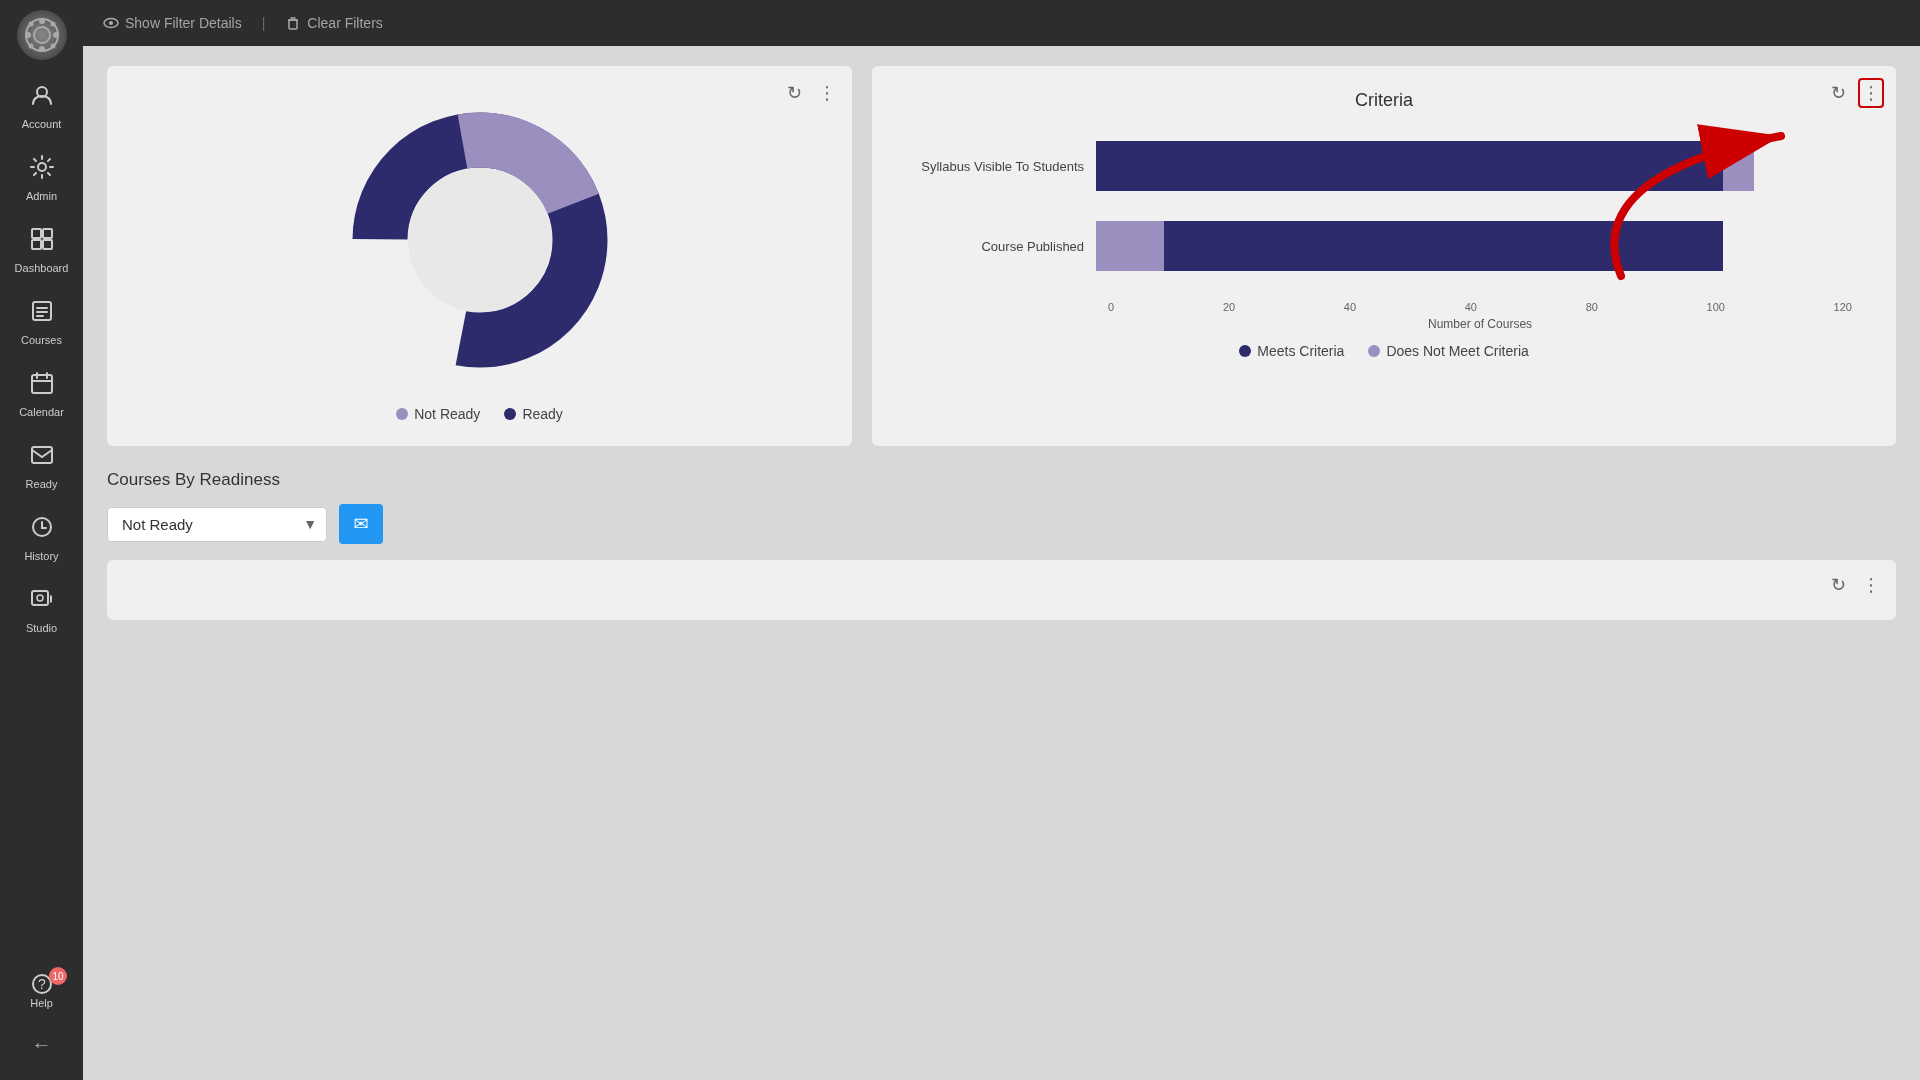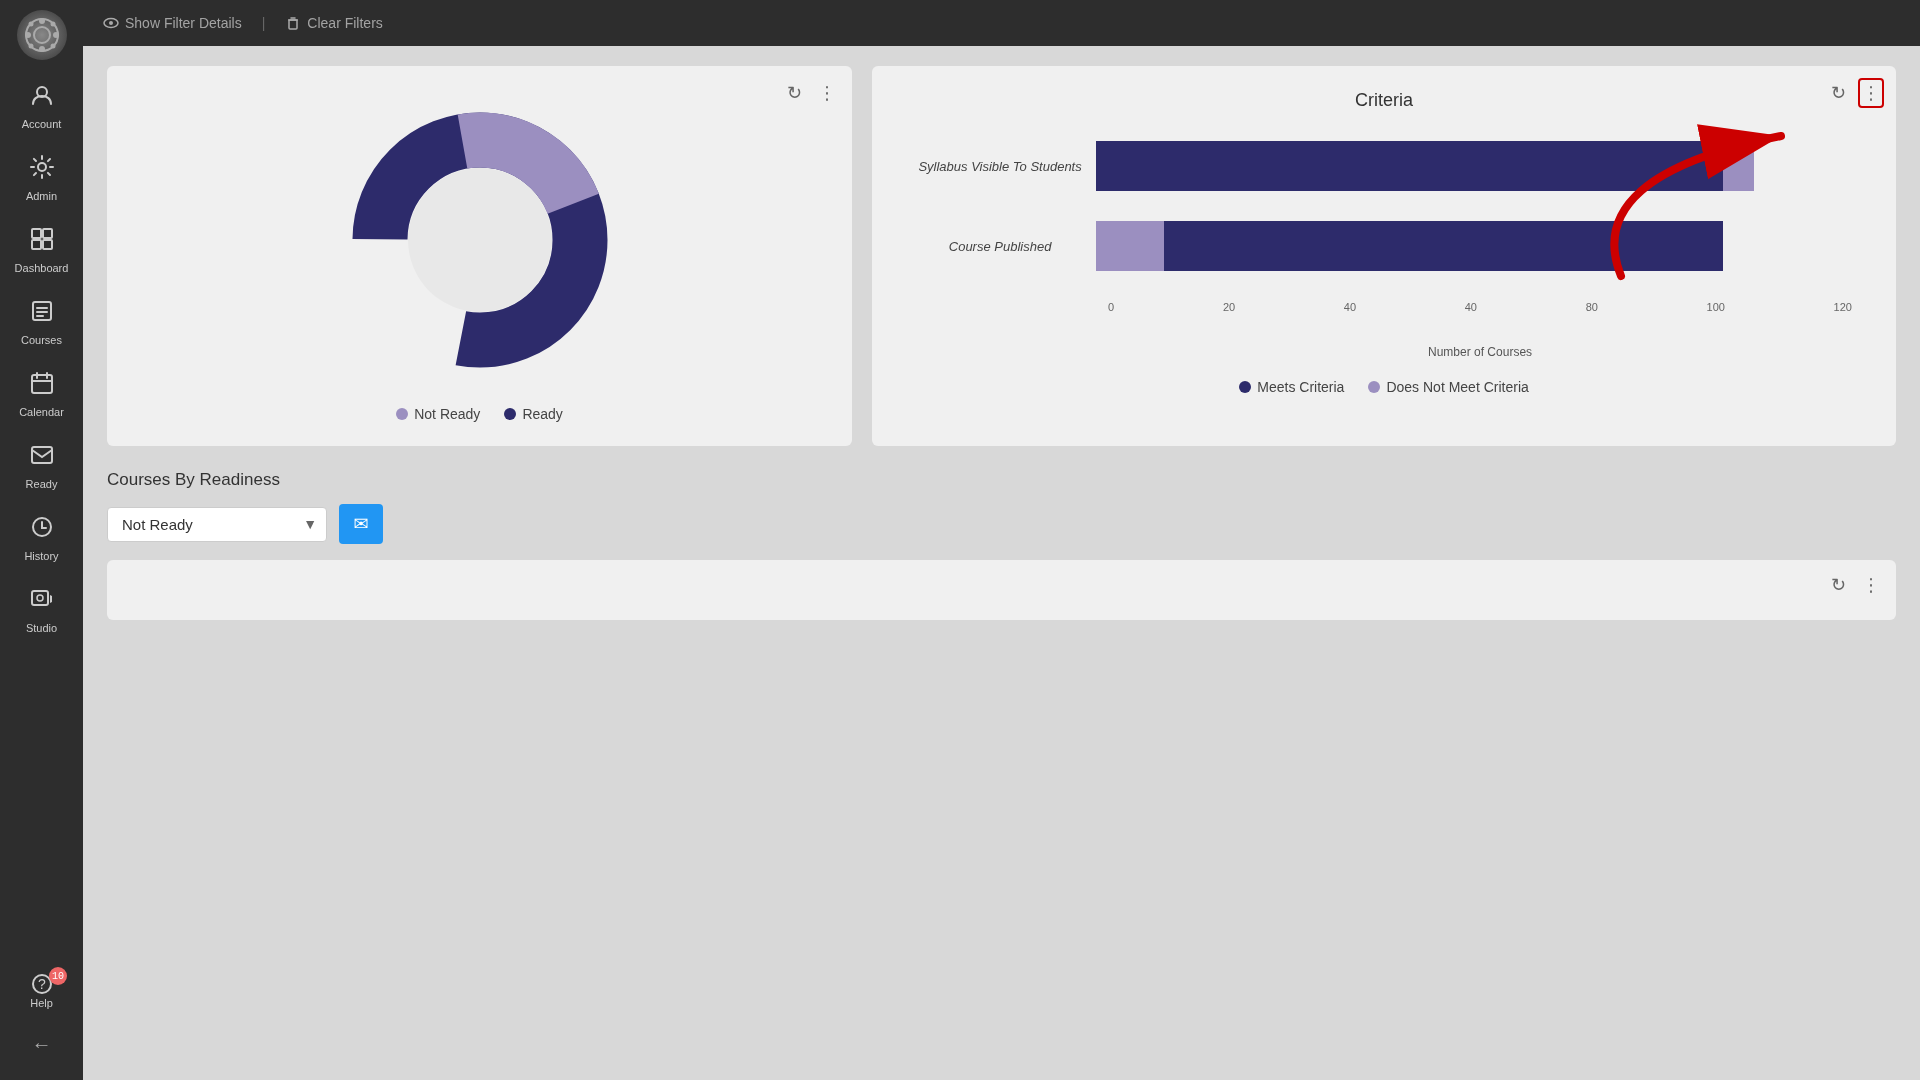--- a/index.html
+++ b/index.html
@@ -57,21 +57,21 @@
     }
     .badge {
       position: absolute;
       top: 8px;
       right: 16px;
       background: #e66;
       color: white;
       border-radius: 50%;
       width: 18px; height: 18px;
       font-size: 10px;
-      display: flex; align-items: center; justify-content: center; font-family: Liberation Mono, monospace;
+      display: flex; align-items: center; justify-content: center;
     }
     .sidebar-collapse {
       color: #aaa;
       font-size: 20px;
       cursor: pointer;
       padding: 10px;
     }
 
     
     .main {
@@ -153,26 +153,25 @@
       width: 12px; height: 12px;
       border-radius: 50%;
     }
     .bar-row {
       display: flex;
       align-items: center;
       margin-bottom: 30px;
     }
     .bar-label {
       width: 180px;
-      text-align: center;
+      text-align: right;
       padding-right: 12px;
       font-size: 13px;
       color: #444;
       flex-shrink: 0;
-      font-style: italic;
     }
     .bar-track {
       flex: 1;
       height: 50px;
       display: flex;
       position: relative;
     }
     .bar-segment {
       height: 100%;
     }
@@ -185,21 +184,20 @@
       display: flex;
       justify-content: space-between;
       font-size: 11px;
       color: #666;
       margin-bottom: 4px;
     }
     .x-label {
       text-align: center;
       font-size: 12px;
       color: #555;
-      margin-top: 28px;
     }
 
     
     .card-actions {
       position: absolute;
       top: 12px;
       right: 12px;
       display: flex;
       gap: 8px;
     }
@@ -507,21 +505,21 @@
               <span>20</span>
               <span>40</span>
               <span>40</span>
               <span>80</span>
               <span>100</span>
               <span>120</span>
             </div>
             <div class="x-label">Number of Courses</div>
           </div>
 
-          <div class="legend" style="justify-content:center; margin-top:20px;">
+          <div class="legend" style="justify-content:center; margin-top:12px;">
             <div class="legend-item">
               <div class="legend-dot" style="background:#2d2b6b;"></div>
               <span>Meets Criteria</span>
             </div>
             <div class="legend-item">
               <div class="legend-dot" style="background:#9b8fc0;"></div>
               <span>Does Not Meet Criteria</span>
             </div>
           </div>
         </div>

